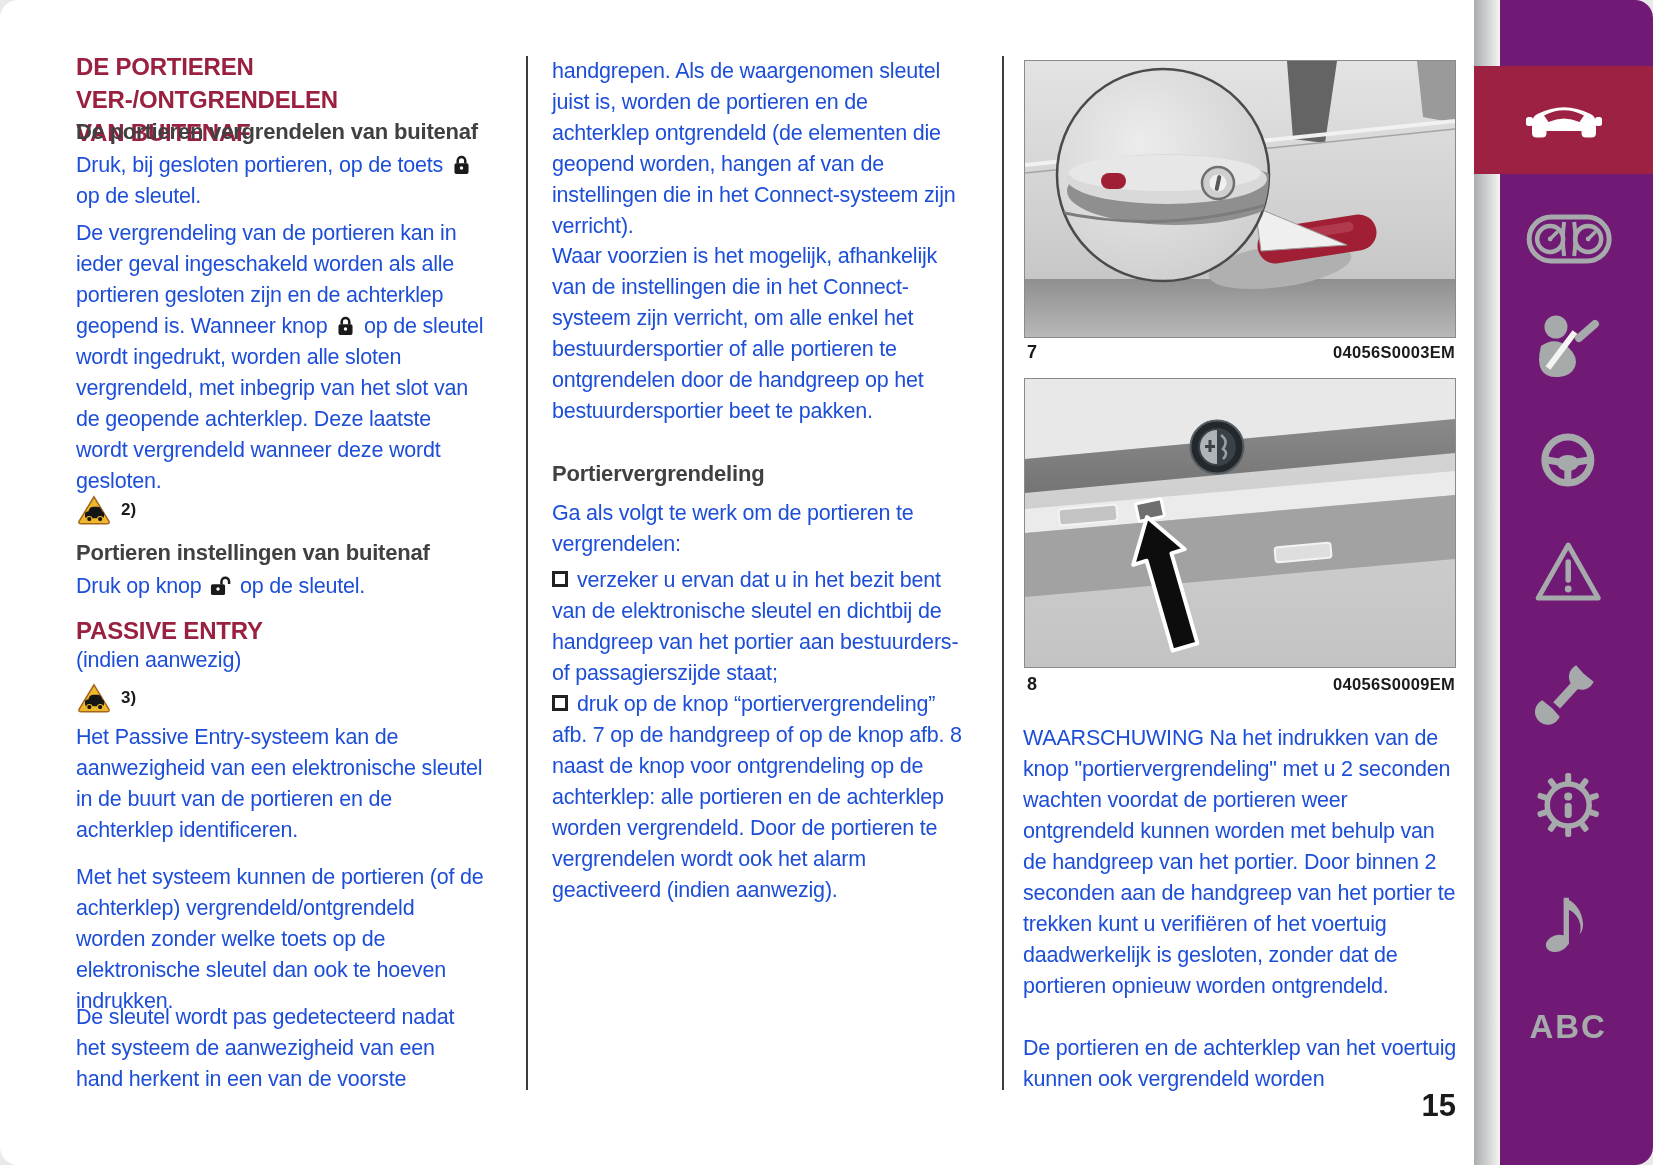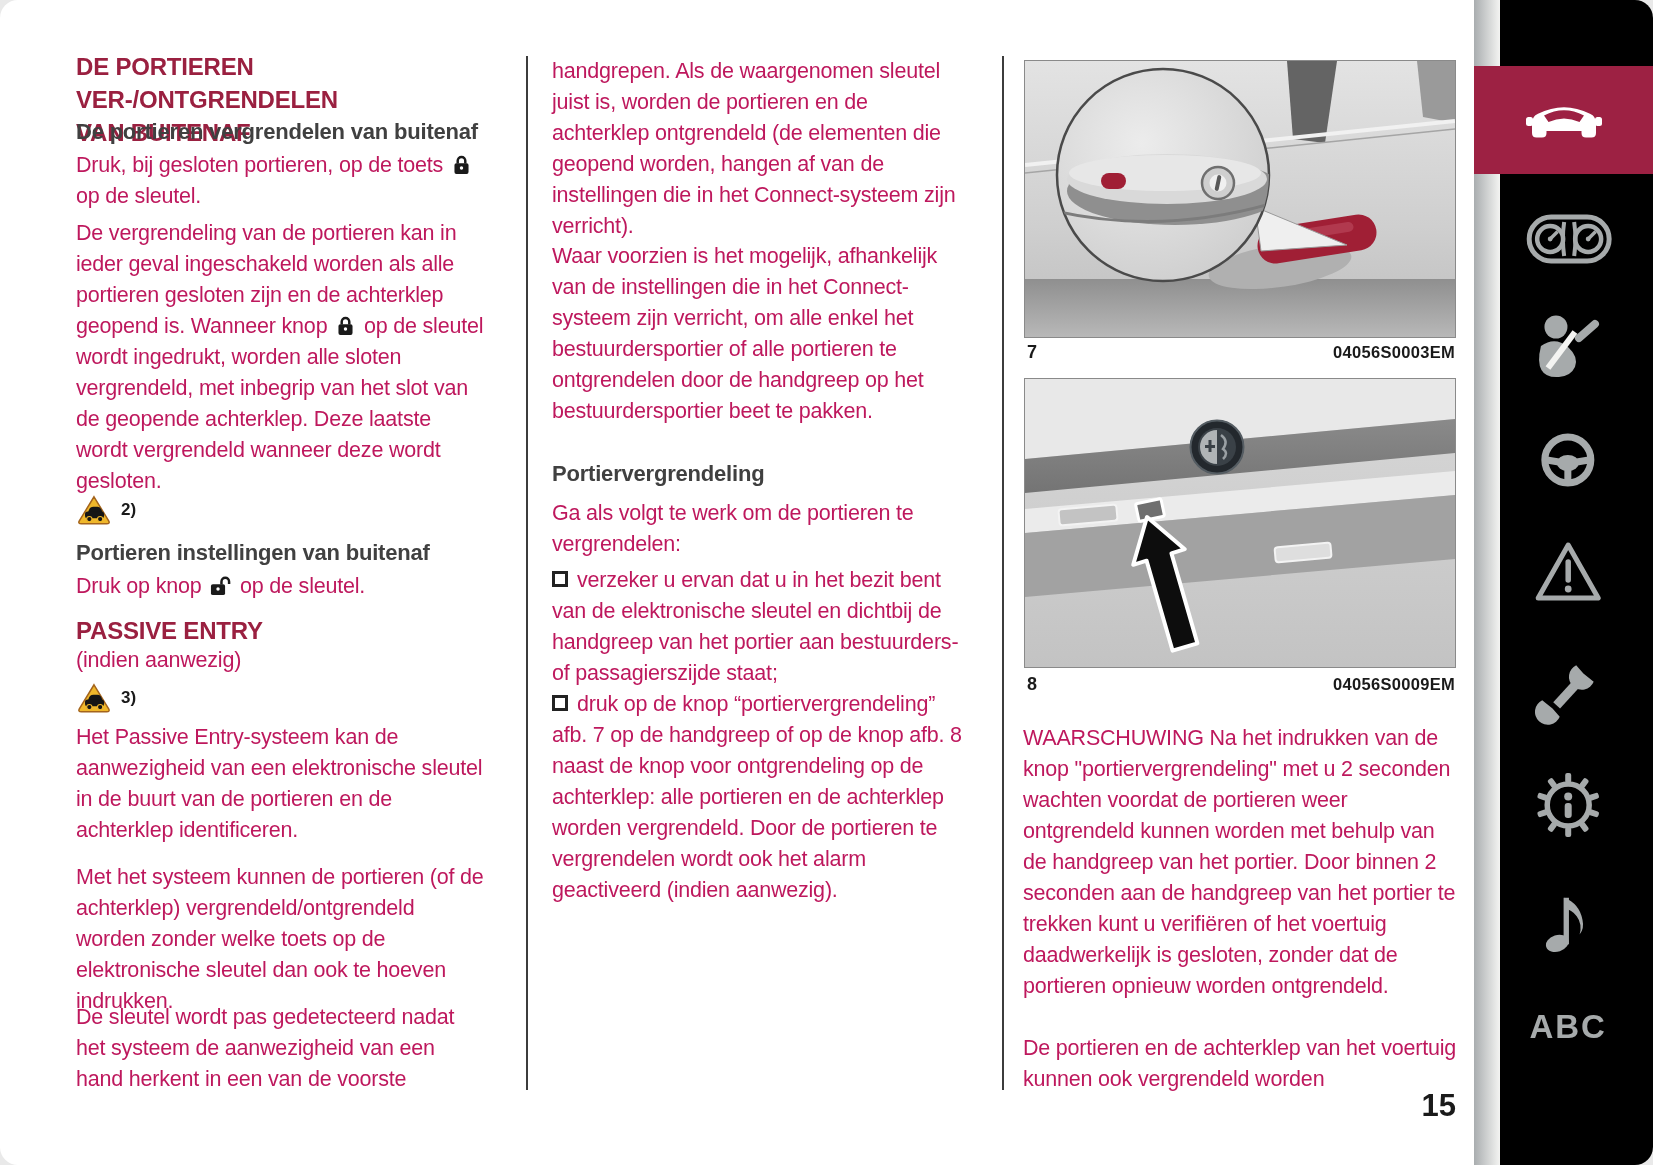--- a/index.html
+++ b/index.html
@@ -1,30 +1,30 @@
 <!DOCTYPE html>
 <html><head>
 <meta charset="utf-8">
 <style>
   html,body{margin:0;padding:0;background:#e9e9e9;}
   #page{position:relative;width:1653px;height:1165px;background:#ffffff;overflow:hidden;
         font-family:"Liberation Sans","DejaVu Sans",sans-serif;border-radius:18px;}
-  .p{position:absolute;font-size:21.5px;line-height:31px;color:#be185d;letter-spacing:-0.2px;}
+  .p{position:absolute;font-size:21.5px;line-height:31px;color:#1d4ed8;letter-spacing:-0.2px;}
   .h1{position:absolute;font-size:24px;line-height:33px;font-weight:700;color:#9a2040;letter-spacing:-0.2px;}
   .h2{position:absolute;font-size:22px;line-height:26px;font-weight:700;color:#404040;letter-spacing:-0.2px;}
   .divider{position:absolute;width:2px;background:#3c3c3c;}
   .caption-num{font-size:18px;font-weight:700;color:#1a1a1a;}
   .caption-code{font-size:16.5px;font-weight:700;color:#1a1a1a;letter-spacing:0.3px;}
   .figure{position:absolute;border:1px solid #8a8a8a;box-sizing:border-box;overflow:hidden;}
   .caption-row{position:absolute;display:flex;justify-content:space-between;align-items:baseline;}
   .sq{display:inline-block;width:10px;height:10px;border:3px solid #222;margin-right:9px;}
   .lock{display:inline-block;vertical-align:-4px;margin:0 3px;}
   .note-row{position:absolute;display:flex;align-items:center;gap:9px;}
   .note-label{font-size:17px;font-weight:700;color:#1a1a1a;}
-  #sidebar{position:absolute;left:1474px;top:0;width:179px;height:1165px;background:#000000;}
+  #sidebar{position:absolute;left:1474px;top:0;width:179px;height:1165px;background:#701a75;}
   #sidebar .gutter{position:absolute;left:0;top:0;width:26px;height:1165px;
         background:linear-gradient(to right,#a9adaf,#f4f4f2);}
   #redband{position:absolute;left:0;top:66px;width:179px;height:108px;background:#9d2143;
         display:flex;align-items:center;justify-content:center;}
   .side-icon{position:absolute;left:50%;transform:translateX(-44%);cursor:pointer;}
   #abc{position:absolute;left:50%;transform:translateX(-44%);top:1008px;
        font-size:33px;font-weight:700;color:#a6aaab;letter-spacing:2px;}
   #pagenum{position:absolute;left:1346px;top:1088px;width:110px;text-align:right;
        font-size:31px;font-weight:700;color:#1a1a1a;}
 </style>

